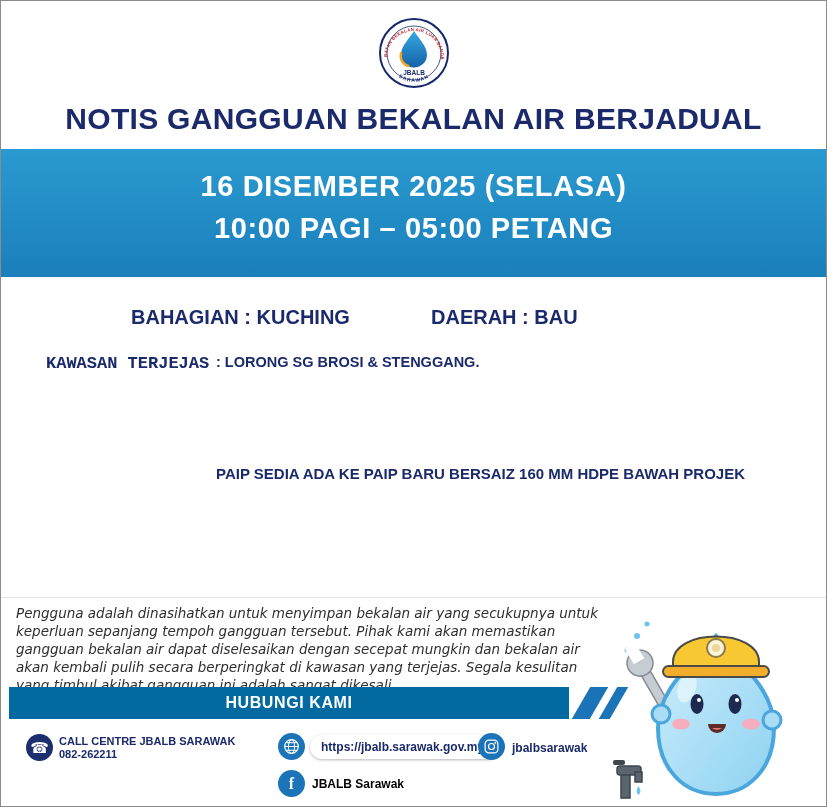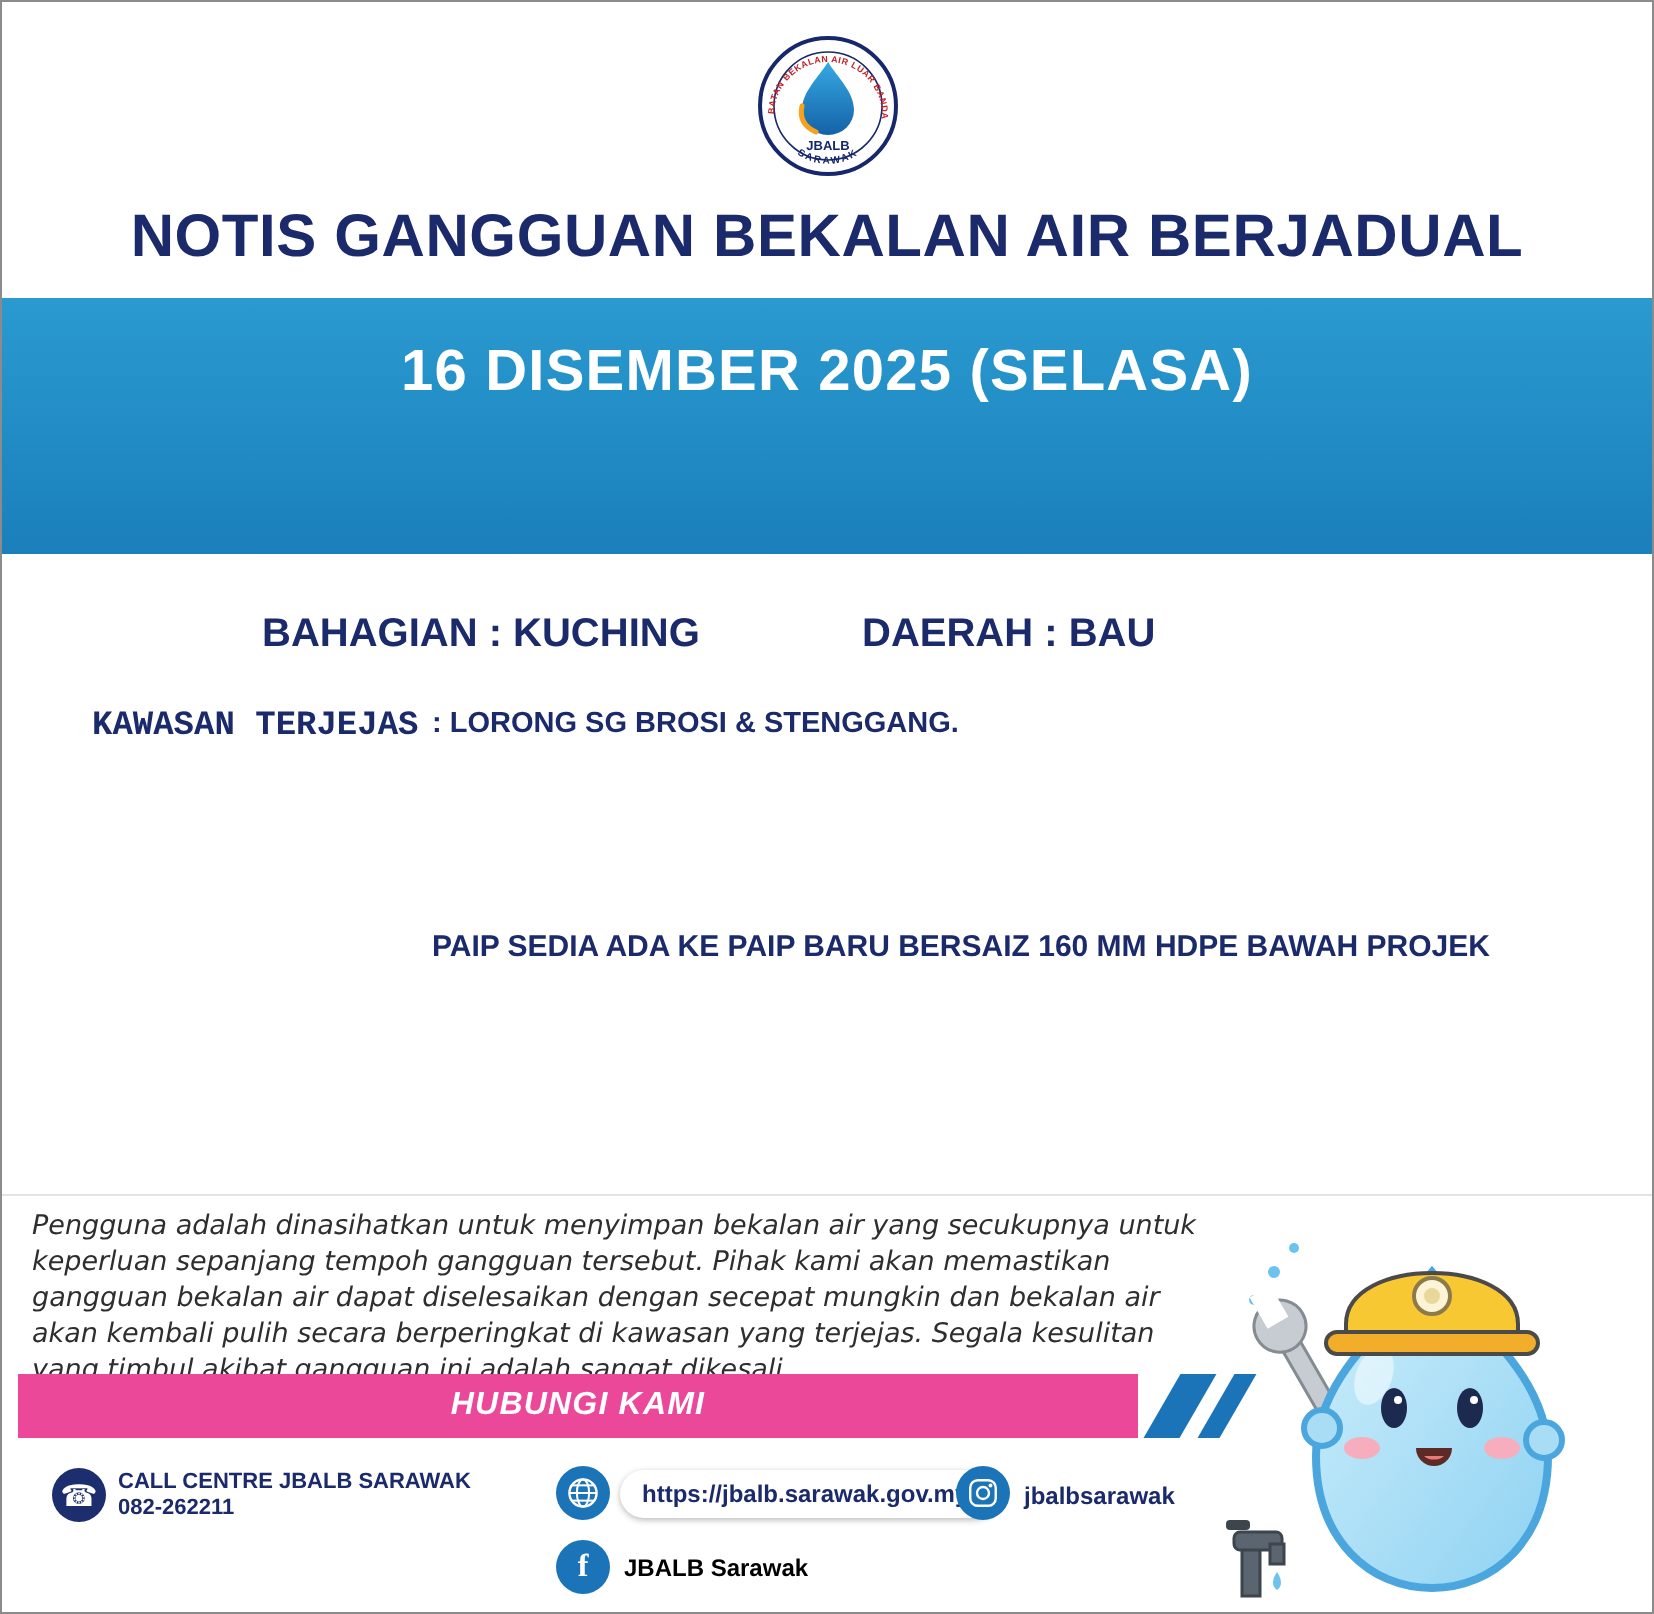--- a/index.html
+++ b/index.html
@@ -31,22 +31,22 @@
   .huraian-lines { position:absolute; top:456px; left:215px; width:565px; font-size:15px; font-weight:700; color:#1b2a6b; }
   .huraian-lines div { line-height:34px; }
   .sep { position:absolute; top:596px; left:0; width:100%; height:1px; background:#e3e3e3; }
   .advisory {
     position:absolute; top:604px; left:15px; width:597px;
     font-style:italic; font-size:13.5px; line-height:1.33; color:#2e2e2e;
     font-family:"DejaVu Sans", sans-serif;
   }
   .hubungi {
     position:absolute; top:686px; left:8px; width:560px; height:32px;
-    background:#ec4899; color:#fff; display:flex; align-items:center; justify-content:center;
-    font-weight:700; font-size:16px; letter-spacing:.6px;font-style:italic;
+    background:#0369a1; color:#fff; display:flex; align-items:center; justify-content:center;
+    font-weight:700; font-size:16px; letter-spacing:.6px;
   }
   .stripe { position:absolute; top:686px; height:32px; background:#1b74b8; transform:skewX(-30deg); }
   .s1 { left:580px; width:18px; }
   .s2 { left:607px; width:11px; }
   .c-icon {
     position:absolute; width:27px; height:27px; border-radius:50%;
     display:flex; align-items:center; justify-content:center; color:#fff;
   }
   .phone { left:25px; top:733px; background:#1c2e6e; font-size:15px; }
   .globe { left:277px; top:732px; background:#1b74b8; }
@@ -88,20 +88,21 @@
       <path d="M36 14 C 31 22, 23 29, 23 38 a13 12.5 0 0 0 26 0 C 49 29, 41 22, 36 14 Z" fill="url(#glogo)"></path>
       <path d="M23 36 q -2 9 7 13" fill="none" stroke="#f6a21d" stroke-width="2.5" stroke-linecap="round"></path>
       <text x="36" y="58" font-size="6.5" font-weight="800" fill="#16286b" text-anchor="middle">JBALB</text>
     </svg>
   </div>
 
   <div class="title">NOTIS GANGGUAN BEKALAN AIR BERJADUAL</div>
 
   <div class="banner">
     <div class="bline l1">16 DISEMBER 2025 (SELASA)</div>
+    <div class="bline l2">10:00 PAGI – 05:00 PETANG</div>
   </div>
 
   <div class="region bahagian">BAHAGIAN : KUCHING</div>
   <div class="region daerah">DAERAH : BAU</div>
 
   <div class="kv-label kawasan-label">KAWASAN TERJEJAS</div>
   <div class="kawasan-value">: LORONG SG BROSI &amp; STENGGANG.</div>
 
   <div class="huraian-lines">
     <div>PAIP SEDIA ADA KE PAIP BARU BERSAIZ 160 MM HDPE BAWAH PROJEK</div>

